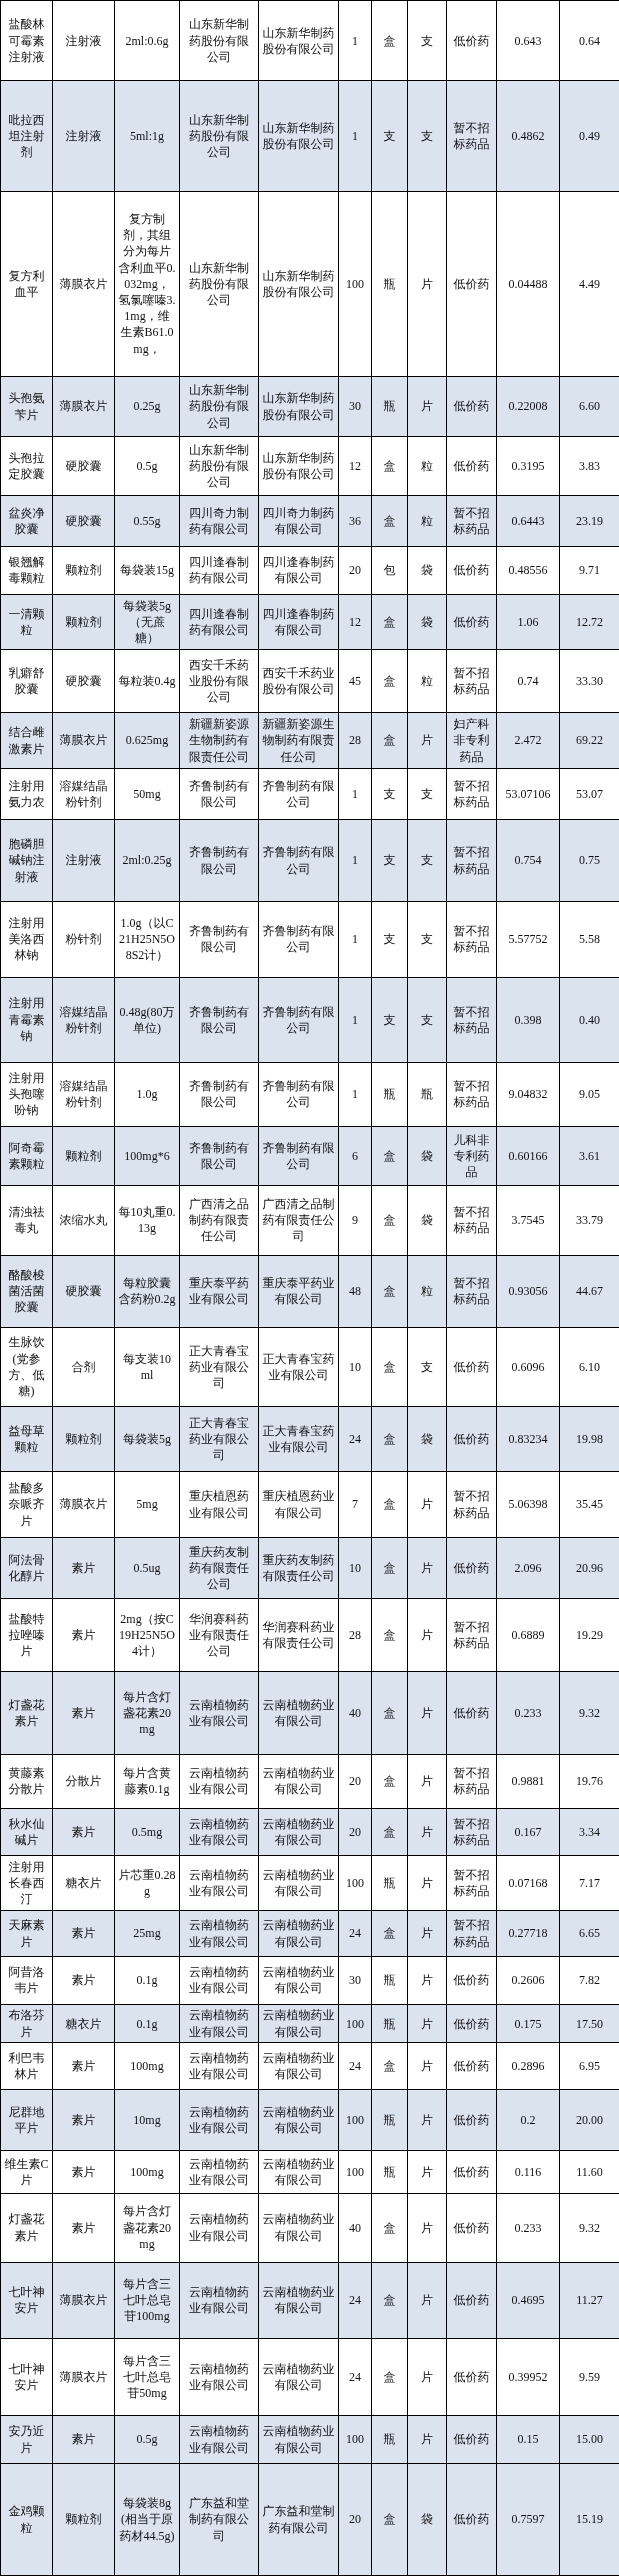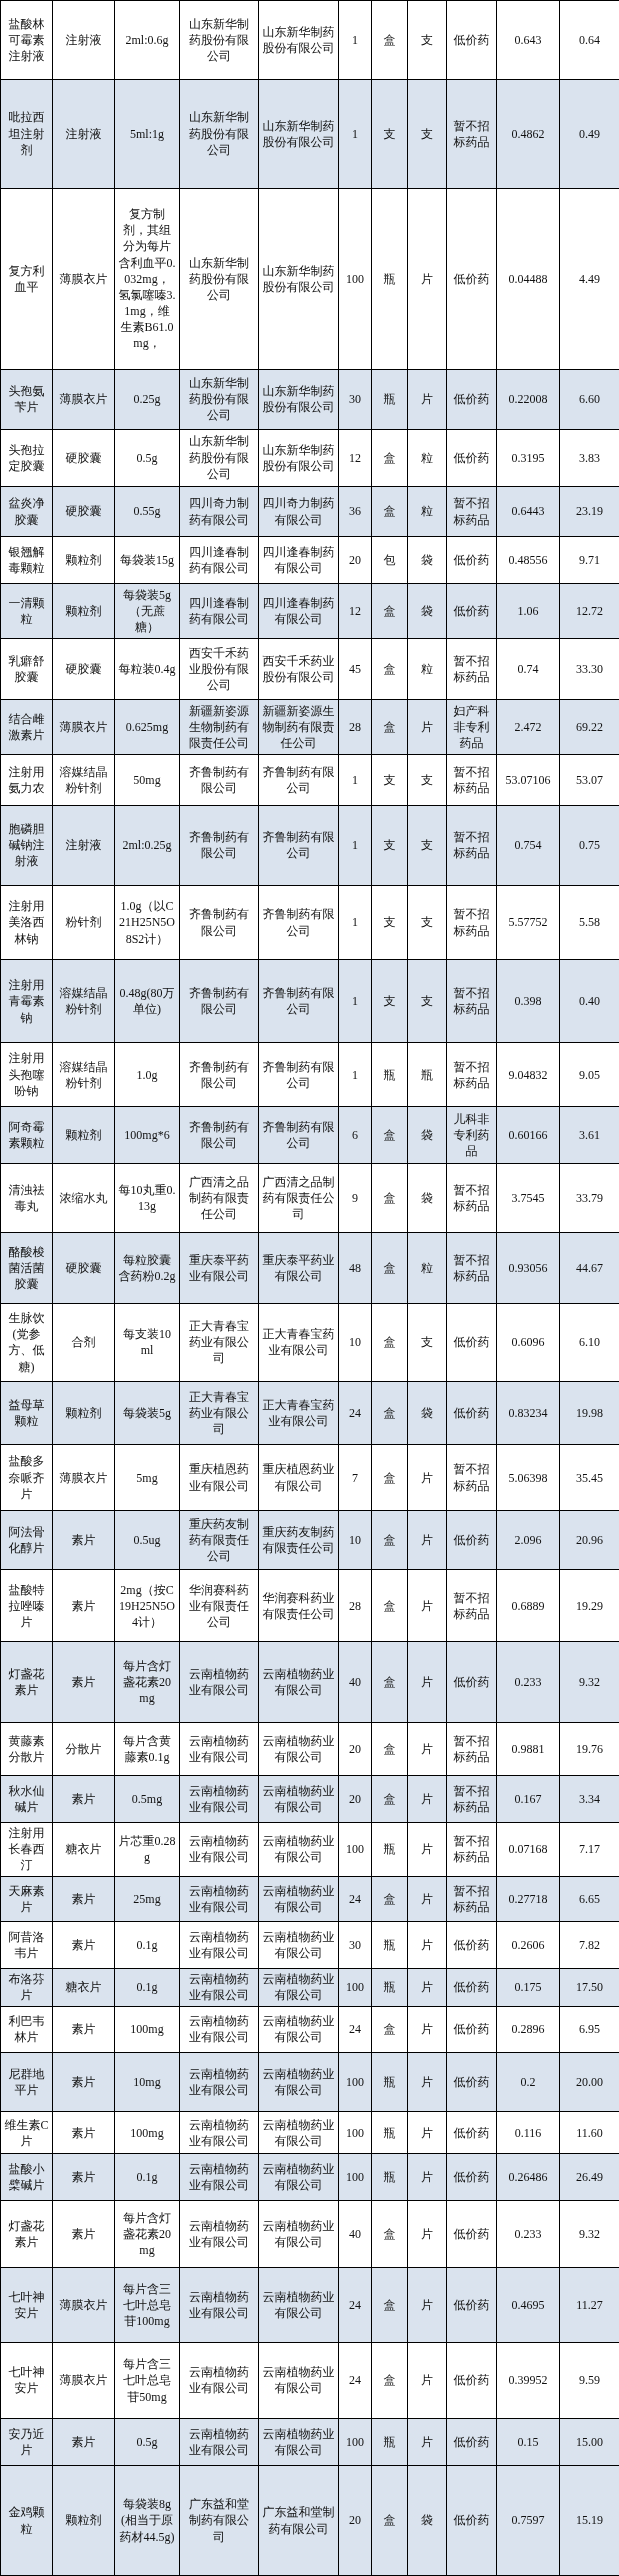--- a/index.html
+++ b/index.html
@@ -473,33 +473,20 @@
         <td>100mg</td>
         <td>云南植物药业有限公司</td>
         <td>云南植物药业有限公司</td>
         <td>100</td>
         <td>瓶</td>
         <td>片</td>
         <td>低价药</td>
         <td>0.116</td>
         <td>11.60</td>
       </tr>
-      <tr class="alt" style="height: 45px;">
-        <td>盐酸小檗碱片</td>
-        <td>素片</td>
-        <td>0.1g</td>
-        <td>云南植物药业有限公司</td>
-        <td>云南植物药业有限公司</td>
-        <td>100</td>
-        <td>瓶</td>
-        <td>片</td>
-        <td>低价药</td>
-        <td>0.26486</td>
-        <td>26.49</td>
-      </tr>
       <tr style="height: 66px;">
         <td>灯盏花素片</td>
         <td>素片</td>
         <td>每片含灯盏花素20mg</td>
         <td>云南植物药业有限公司</td>
         <td>云南植物药业有限公司</td>
         <td>40</td>
         <td>盒</td>
         <td>片</td>
         <td>低价药</td>

